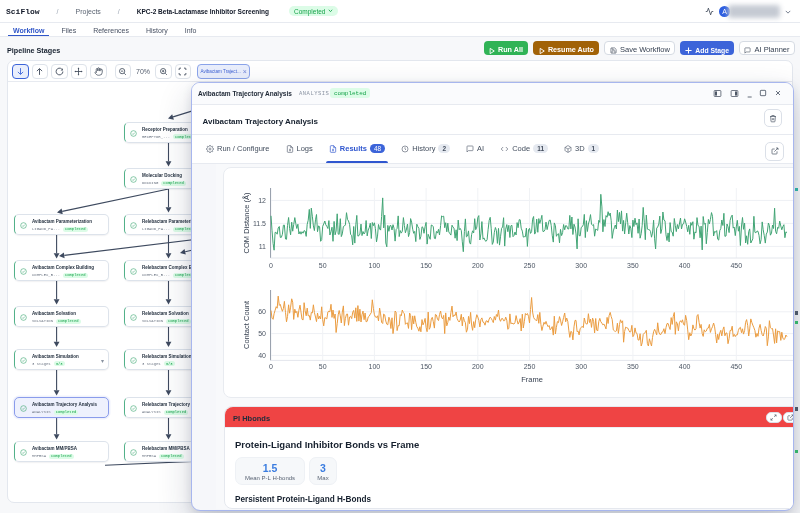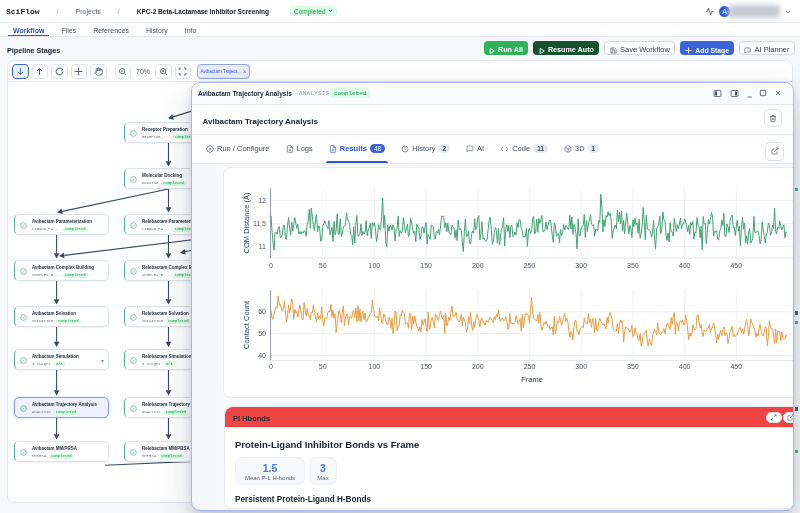--- a/index.html
+++ b/index.html
@@ -21,21 +21,21 @@
 #navtabs { position:absolute; left:0; top:23px; width:800px; height:14px; background:#fff; border-bottom:1px solid #e7eaf0; display:flex; padding-left:13px; gap:17px; font-size:7px; color:#475062; }
 #navtabs .t { padding-top:3.5px; }
 #navtabs .active { color:#3056c8; font-weight:bold; border-bottom:1.5px solid #3056c8; margin-left:-5px; margin-right:-5px; padding-left:5px; padding-right:5px;}
 
 
 #pstages { position:absolute; left:7px; top:46px; font-size:7.2px; font-weight:bold; color:#16202e; }
 #actions { position:absolute; right:5px; top:41px; display:flex; gap:5px; }
 .btn { height:14px; border-radius:4px; font-size:7.2px; display:inline-flex; align-items:flex-end; gap:3px; padding:0 4.5px; border:1px solid transparent; font-weight:bold; }
 .btn svg { flex:none; }
 .btn.green { background:#30b356; color:#fff; }
-.btn.orange { background:#14532d; color:#fff; }
+.btn.orange { background:#a16207; color:#fff; }
 .btn.blue { background:#3c64d9; color:#fff; font-size:6.8px; padding:0 4px; }
 .btn.white { background:#fff; color:#333e4f; border-color:#d6dbe3; font-weight:normal; font-size:7.5px; }
 
 
 #canvas { position:absolute; left:7px; top:60px; width:786px; height:443px; background:#fff; border:1px solid #e3e7ee; border-radius:7px; }
 #ctoolbar { position:absolute; left:0; top:0; width:100%; height:21px; border-bottom:1px solid #e7eaf0; display:flex; align-items:center; gap:3px; padding-left:4px; }
 .tbtn { width:16.5px; height:15px; border:1px solid #dee3ea; border-radius:4px; background:#fff; display:flex; align-items:center; justify-content:center; color:#3f4a5a; flex:none;}
 .tbtn.on { border-color:#3c64d9; background:#e9eefc; color:#3c64d9; }
 .zoomtxt { font-size:7px; color:#555e6e; padding:0 2px; }
 .chip { height:15px; border:1px solid #8ba4ea; background:#e9eefc; color:#3f63d4; border-radius:4px; font-size:4.6px; display:inline-flex; align-items:center; gap:2px; padding:0 2.5px; margin-left:3px;}

